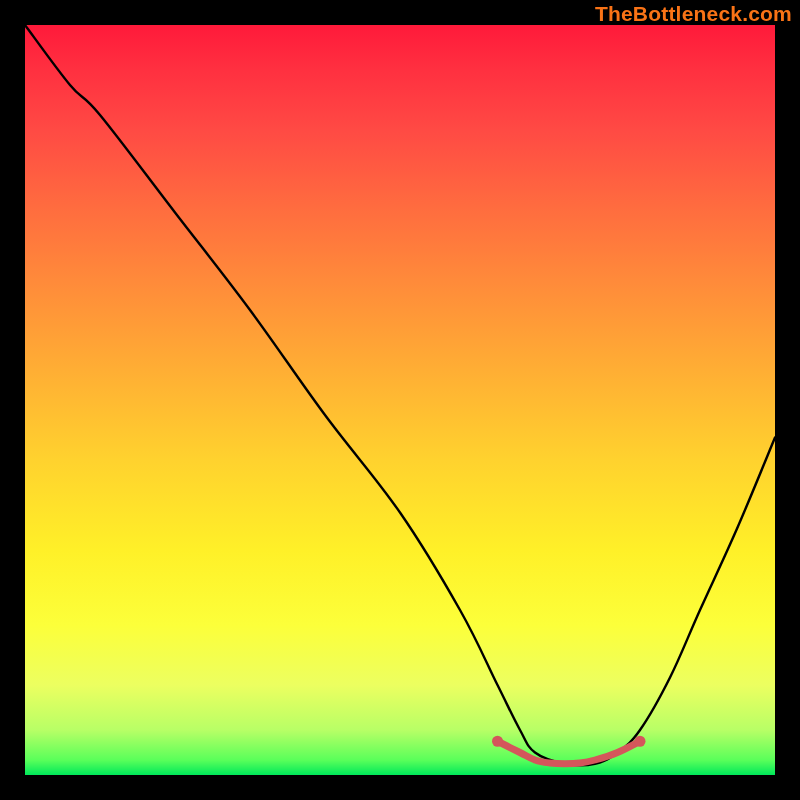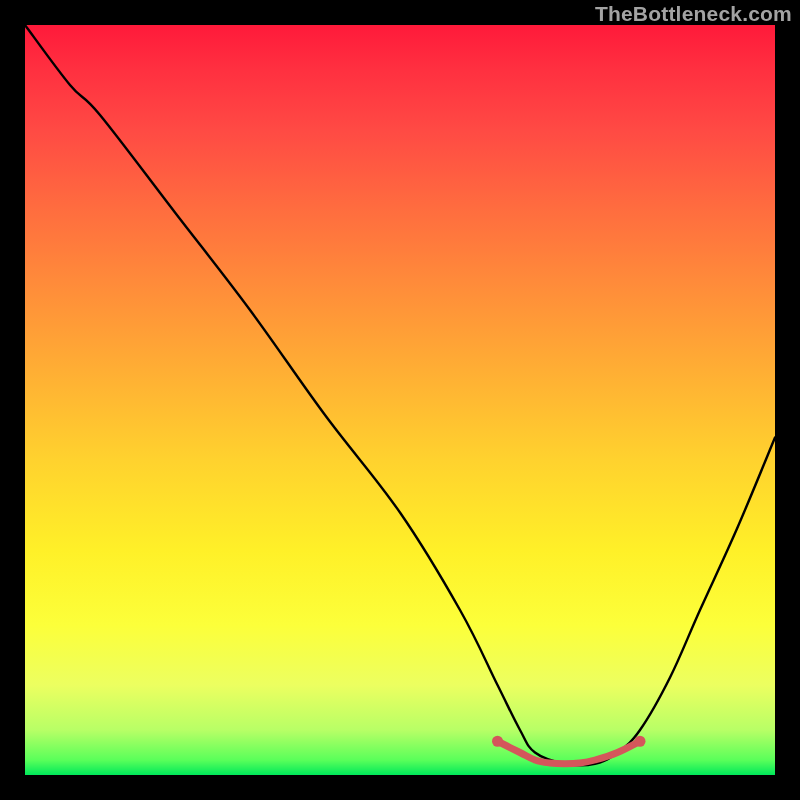--- a/index.html
+++ b/index.html
@@ -39,21 +39,21 @@
       #5aff5a 98%,
       #00e85a 100%);
   }
   .watermark {
     position: absolute;
     top: 2px;
     right: 8px;
     font-family: Arial, Helvetica, sans-serif;
     font-size: 21px;
     font-weight: 600;
-    color: #a3a3a3;
+    color: #f97316;
     letter-spacing: 0.2px;
   }
   svg.curve {
     position: absolute;
     left: 0;
     top: 0;
     width: 750px;
     height: 750px;
     overflow: visible;
   }

